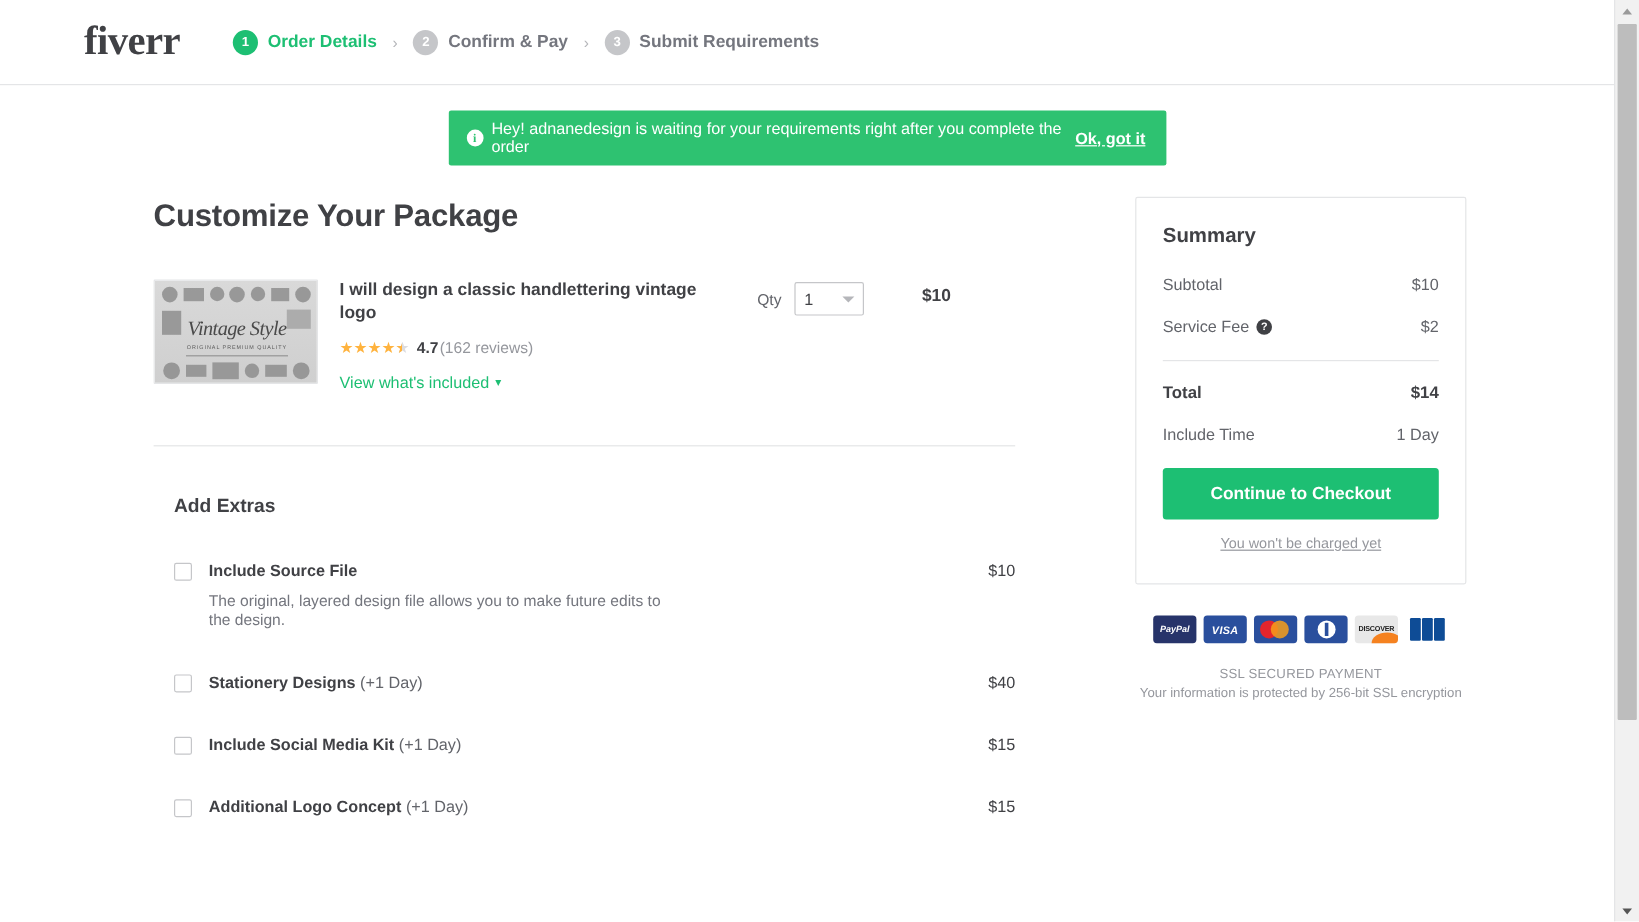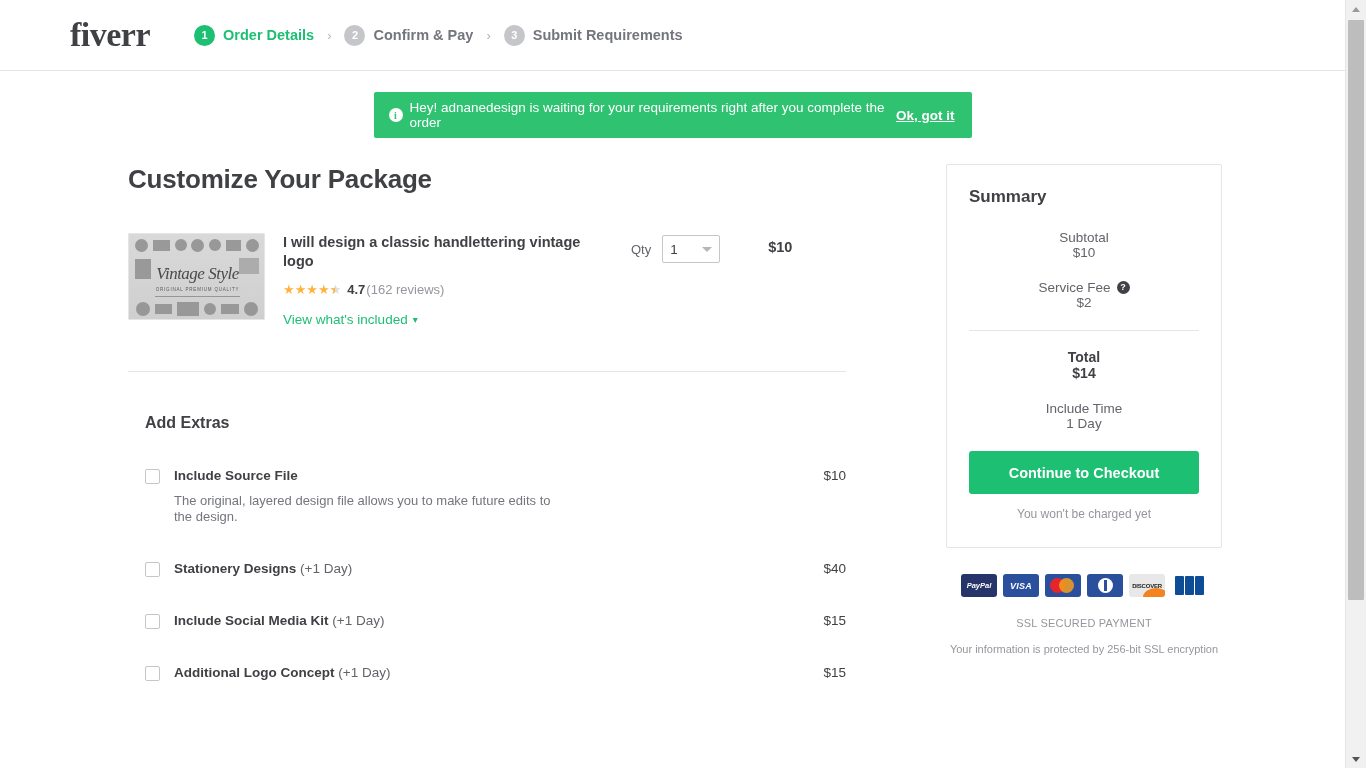--- a/index.html
+++ b/index.html
@@ -290,21 +290,20 @@
     color: #404145;
     margin: 0 0 23px 0;
   }
   .sum-row {
     display: flex;
     justify-content: space-between;
     align-items: center;
     font-size: 13.5px;
     color: #62646a;
     margin-bottom: 20px;
-    flex-direction: column;
   }
   .sum-row .lbl { display: inline-flex; align-items: center; }
   .help-icon {
     width: 13px; height: 13px;
     border-radius: 50%;
     background: #404145;
     color: #fff;
     font-size: 9px;
     font-weight: bold;
     display: inline-flex;
@@ -331,20 +330,21 @@
     font-family: "Liberation Sans", sans-serif;
     cursor: pointer;
     margin-top: 4px;
     text-align: center;
   }
   .charge-note {
     text-align: center;
     font-size: 12px;
     color: #95979d;
     margin-top: 13px;
+    text-decoration: underline;
   }
 
   
   .pay-row {
     display: flex;
     justify-content: center;
     gap: 6px;
     margin-top: 26px;
     align-items: center;
   }
@@ -390,21 +390,21 @@
     text-align: center;
     font-size: 11px;
     color: #95979d;
     margin-top: 20px;
     letter-spacing: .2px;
   }
   .ssl-desc {
     text-align: center;
     font-size: 11px;
     color: #95979d;
-    margin-top: 14px;
+    margin-top: 4px;
   }
 
   
   .scrollbar {
     position: absolute;
     right: 0; top: 0;
     width: 21px; height: 768px;
     background: #f1f1f1;
     border-left: 1px solid #e4e5e7;
   }

